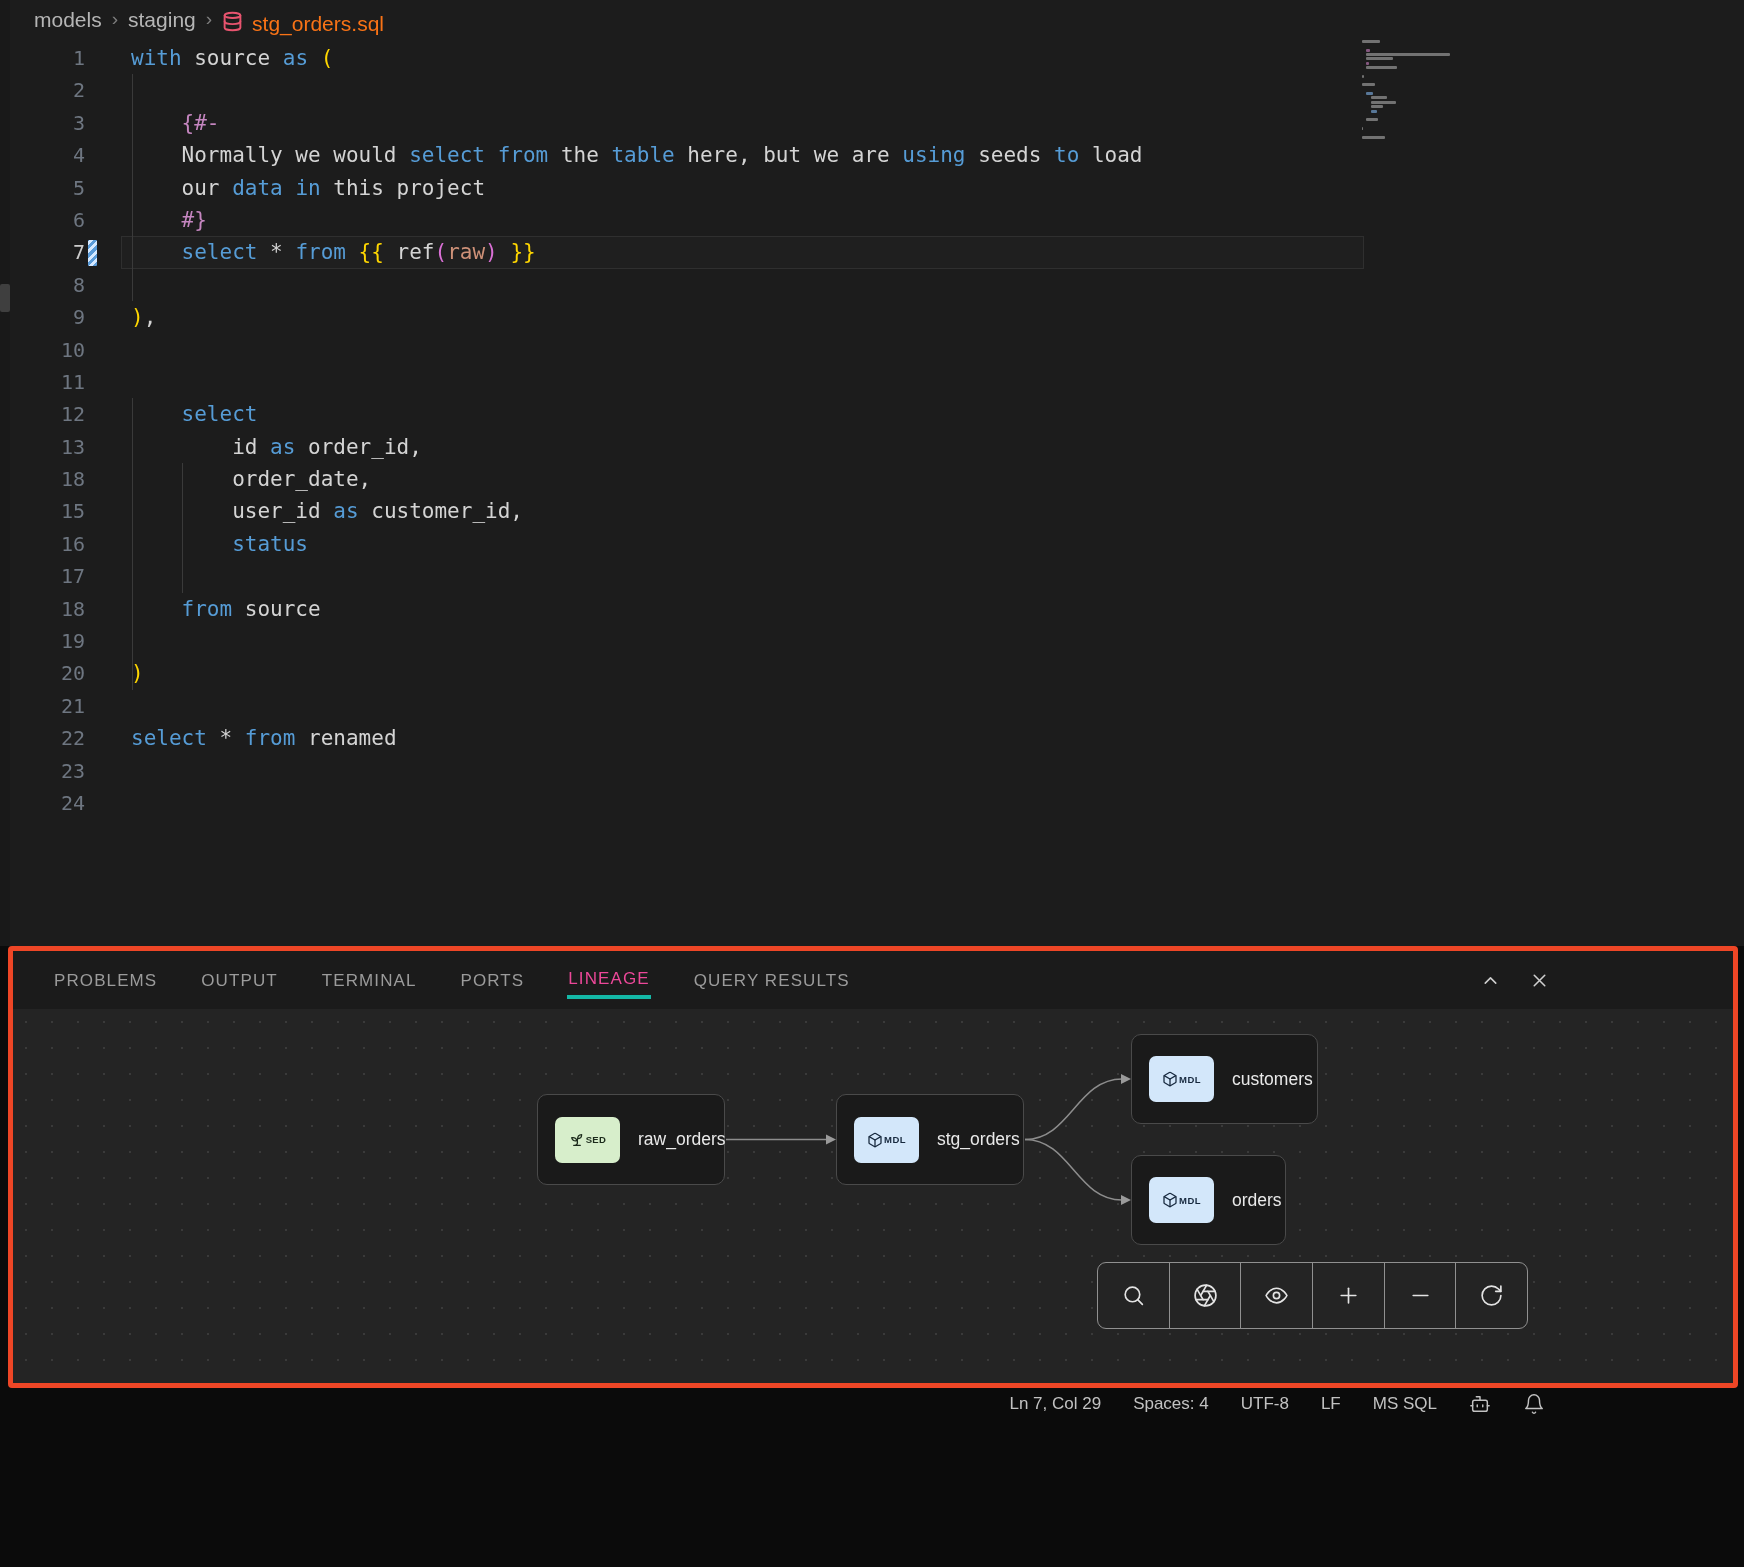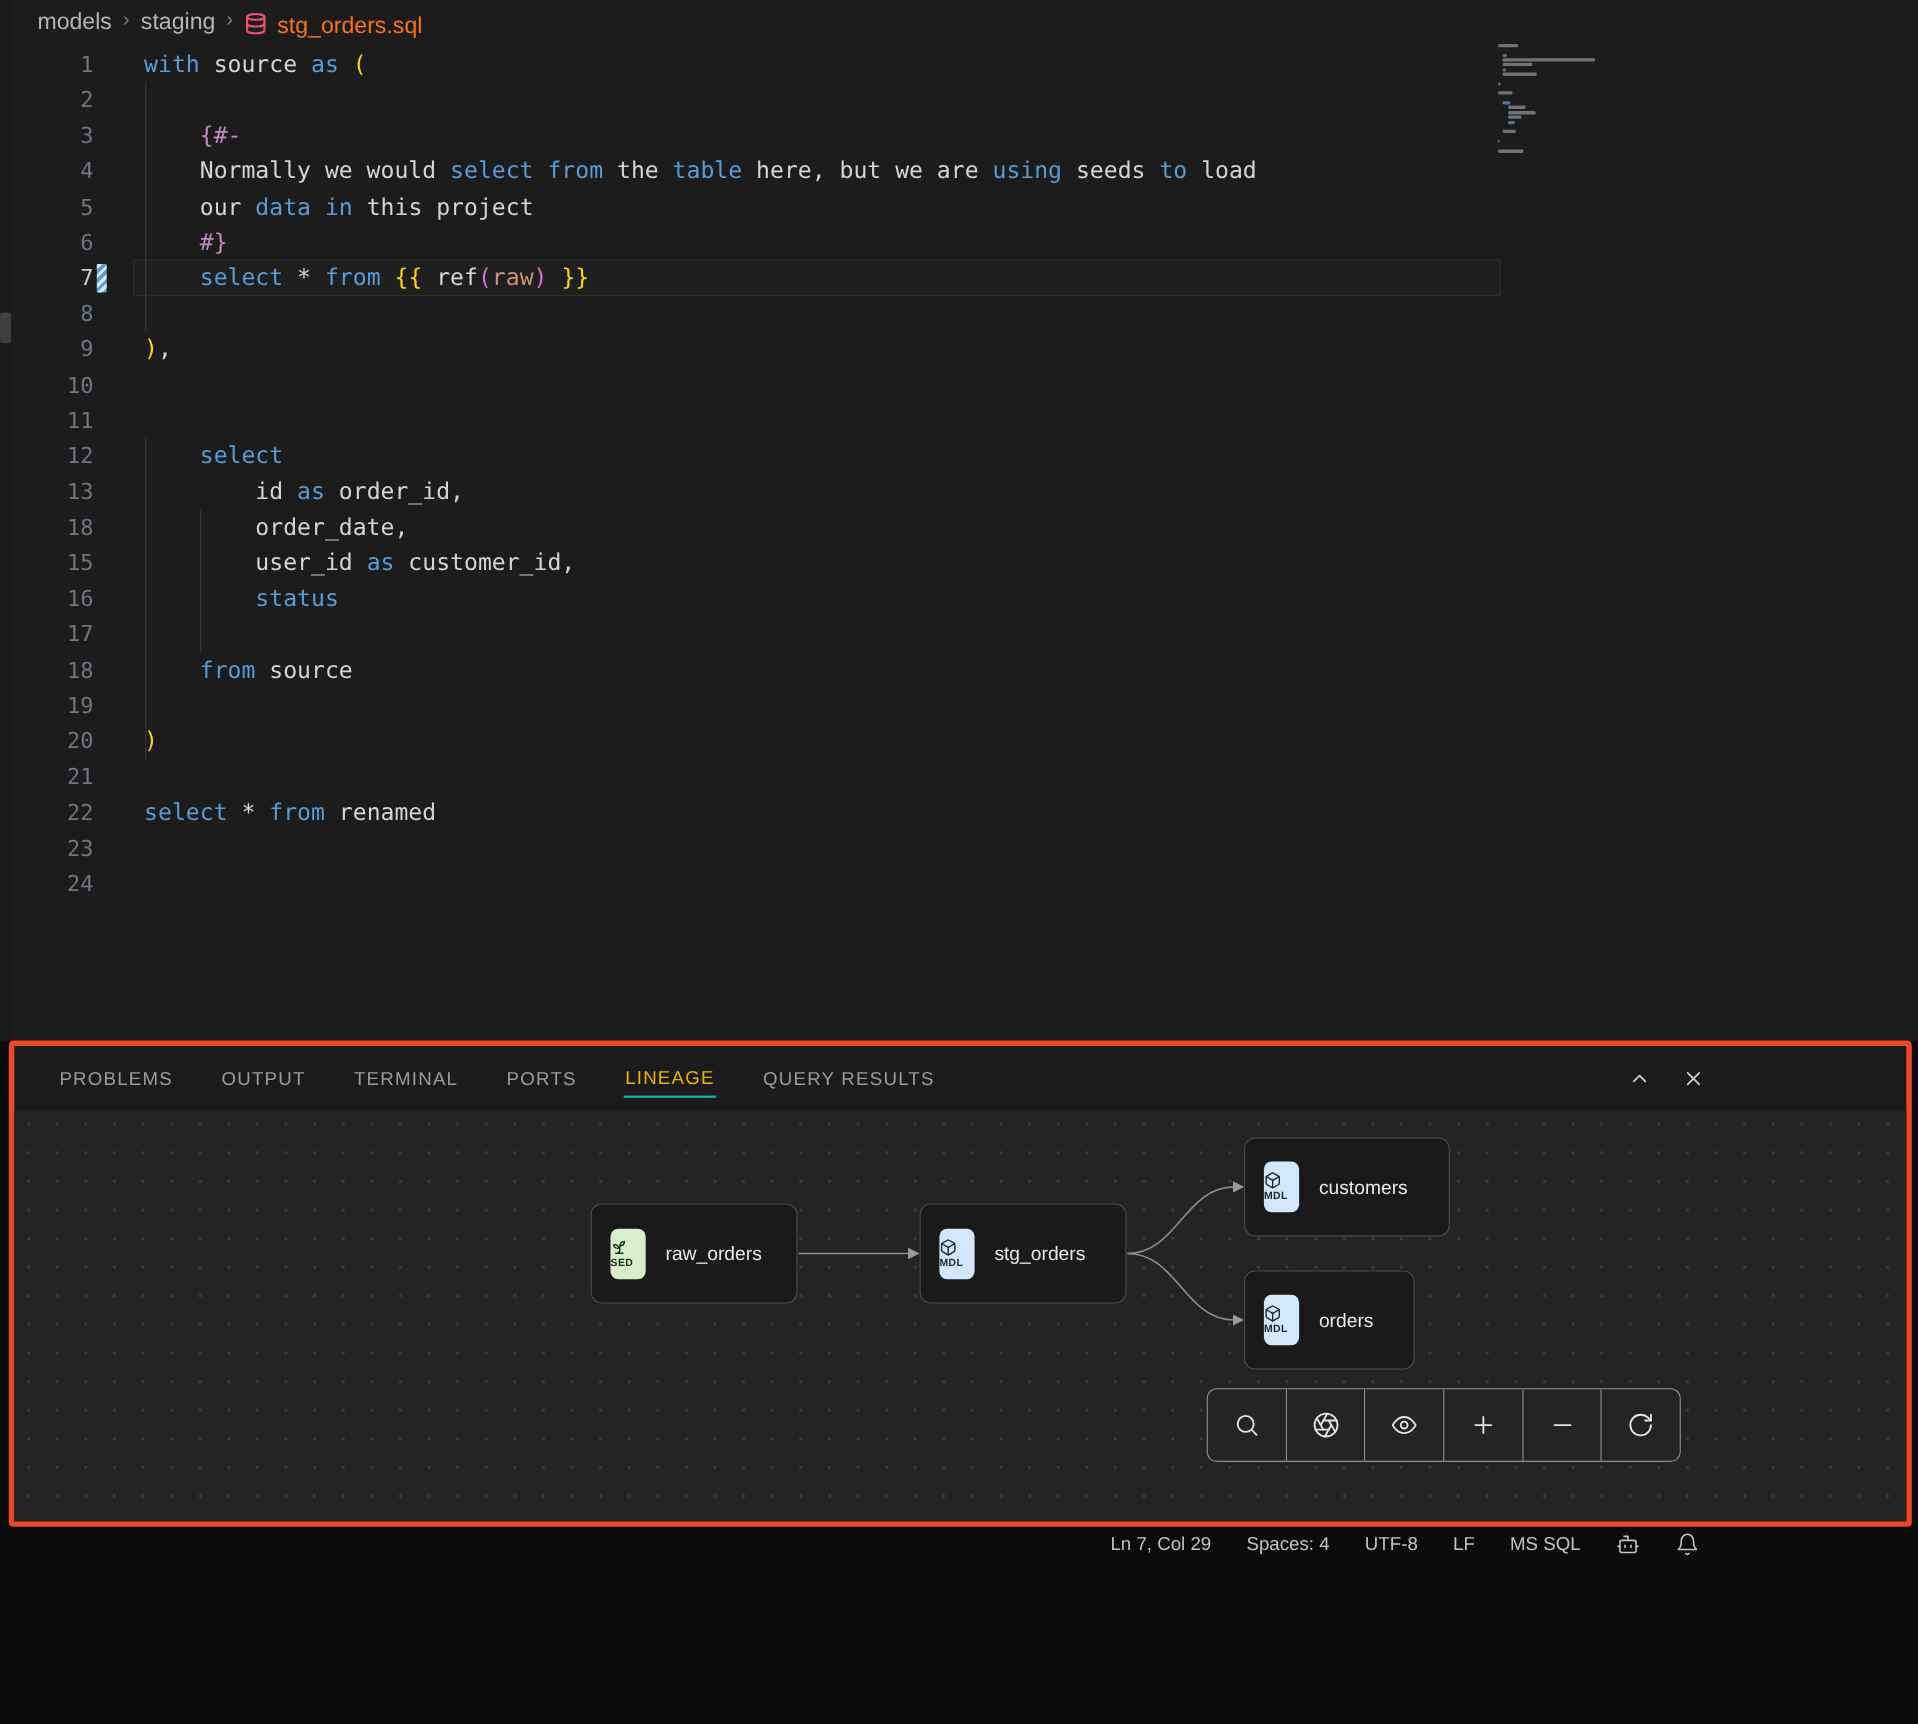--- a/index.html
+++ b/index.html
@@ -43,33 +43,33 @@
 
   .minimap{position:absolute;left:1362px;top:40px;width:160px;height:110px;cursor:pointer}
   .mbar{height:3px;margin-bottom:1.35px;border-radius:1px;opacity:.75}
 
   
   .panel{position:absolute;left:8px;top:946px;width:1730px;height:442px;background:#1b1b1b;
          border:5px solid var(--annot,#ee4626);border-radius:4px}
   .panel-tabs{position:absolute;left:0;top:0;width:1720px;height:58px;display:flex;align-items:center;
               gap:42px;padding-left:40px;font-size:17px;letter-spacing:1.1px;color:#9b9b9b}
   .ptab{cursor:pointer;padding:8px 1px 6px}
-  .ptab.active{color:#eab308;border-bottom:2px solid #14b8a6}
+  .ptab.active{color:#ec4899;border-bottom:4px solid #14b8a6}
   .panel-actions{position:absolute;right:183px;top:0;height:58px;display:flex;align-items:center;gap:28px}
   .paction{cursor:pointer;display:flex;align-items:center}
   .paction svg{width:21px;height:21px;fill:none;stroke:#cfcfcf;stroke-width:1.8;stroke-linecap:round;stroke-linejoin:round}
 
   .canvas{position:absolute;left:0;top:58px;width:1720px;height:374px;overflow:hidden;background:#242424;
           background-image:radial-gradient(#3a3a3a 1.3px,transparent 1.4px);background-size:26px 26px;cursor:grab}
   .edge-layer{position:absolute;left:0;top:0}
   .edge{fill:none;stroke:#8d8d8d;stroke-width:1.5}
 
   .lnode{position:absolute;background:#1a1a1a;border:1px solid #4a4a4a;border-radius:10px;
          display:flex;align-items:center;gap:18px;padding-left:17px;cursor:pointer}
-  .nbadge{width:32px;height:46px;border-radius:7px;display:flex;flex-direction:column;justify-content:center;gap:1px;flex:0 0 auto}
+  .nbadge{width:65px;height:46px;border-radius:7px;display:flex;flex-direction:row;align-items:center;justify-content:center;gap:1px;flex:0 0 auto}
   .nbadge.seed{background:var(--seed-badge,#d7eecb)}
   .nbadge.model{background:var(--model-badge,#d3e7fa)}
   .nbadge svg{width:16px;height:16px;fill:none;stroke:#1c2b1c;stroke-width:1.9;stroke-linecap:round;stroke-linejoin:round}
   .nbadge.model svg{stroke:#17293e}
   .btx{font-size:9.5px;font-weight:700;letter-spacing:.4px;color:#1c2b1c;font-family:"Liberation Sans",sans-serif}
   .nbadge.model .btx{color:#17293e}
   .nlabel{font-size:17.5px;color:#e9e9e9}
 
   .ltoolbar{position:absolute;left:1084px;top:253px;width:431px;height:67px;display:flex;
             border:1px solid #909090;border-radius:9px;background:#242424;overflow:hidden}

